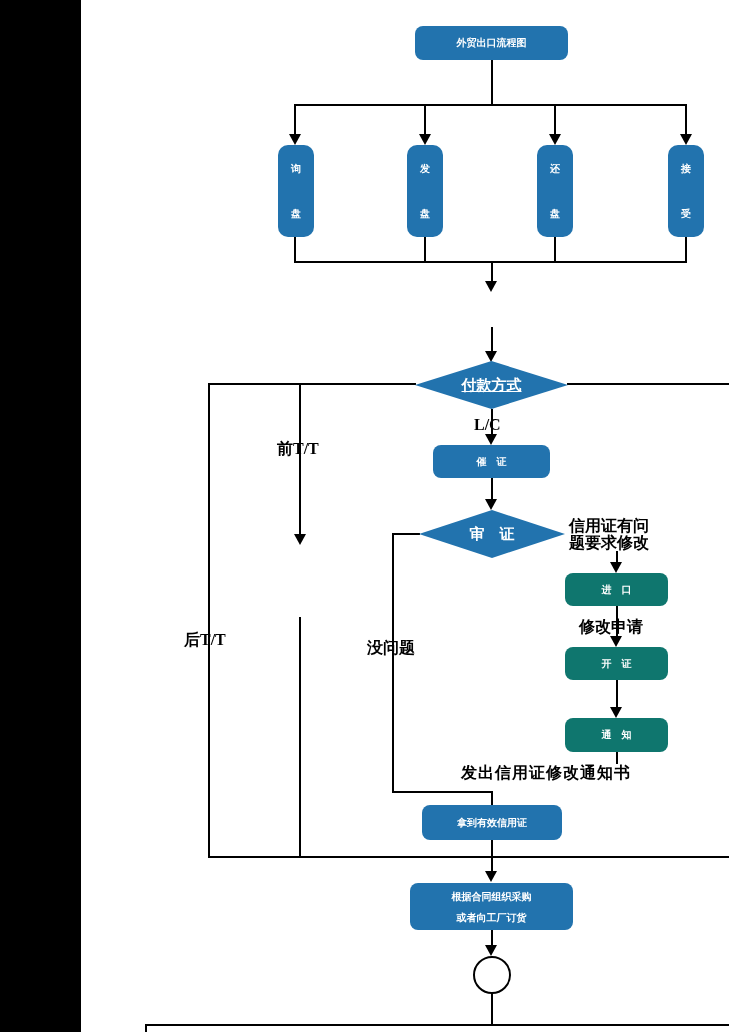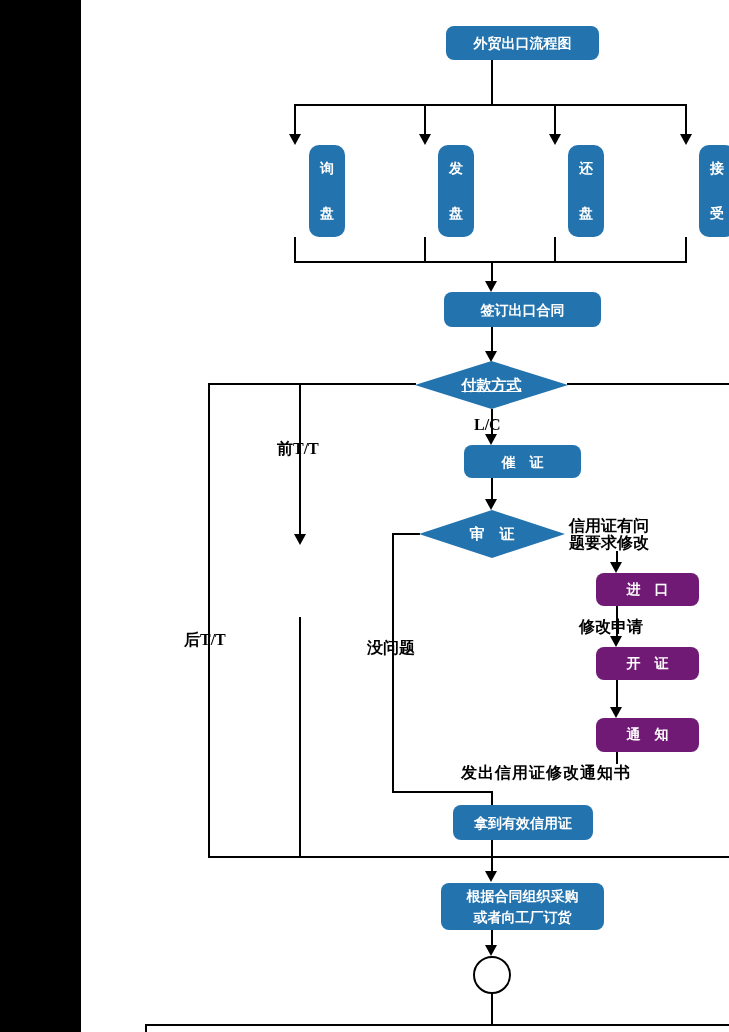--- a/index.html
+++ b/index.html
@@ -5,24 +5,24 @@
   html,body{margin:0;padding:0;background:#fff;}
   #canvas{position:relative;width:729px;height:1032px;background:#ffffff;overflow:hidden;
           font-family:"Liberation Sans",sans-serif;}
   .blackbar{position:absolute;left:0;top:0;width:81px;height:1032px;background:#000;}
   
   .vl{position:absolute;width:2px;background:#000;z-index:1;}
   .hl{position:absolute;height:2px;background:#000;z-index:1;}
   .arr-d{position:absolute;width:0;height:0;border-left:6px solid transparent;
          border-right:6px solid transparent;border-top:11px solid #000;z-index:1;}
   
-  .node{position:absolute;background:#2273ae;color:#fff;font-weight:bold;font-size:14px;
+  .node{position:absolute;background:#2273ae;color:#fff;font-weight:bold;font-size:10px;
         display:flex;align-items:center;justify-content:center;text-align:center;
-        border-radius:8px;z-index:2;white-space:pre-line;line-height:20px;margin-left:31px;}
-  .node.light{background:#701a75;font-family:Liberation Mono, monospace;}
+        border-radius:8px;z-index:2;white-space:pre-line;line-height:20px;}
+  .node.light{background:#0f766e;}
   .vbox{border-radius:10px;line-height:45px;}
   .diamond{position:absolute;z-index:2;}
   .diamond-label{position:absolute;color:#fff;font-weight:bold;font-size:15px;z-index:3;
         display:flex;align-items:center;justify-content:center;text-align:center;}
   .circle{position:absolute;width:34px;height:34px;border:2px solid #000;border-radius:50%;
         background:#fff;z-index:2;}
   
   .lbl{position:absolute;color:#000;font-weight:bold;font-size:16px;z-index:4;
        font-family:"Liberation Serif",serif;white-space:pre-line;line-height:17px;}
 </style>
@@ -102,21 +102,20 @@
 
   <div class="node vbox" style="left:278px;top:145px;width:36px;height:92px;">询
 盘</div>
   <div class="node vbox" style="left:407px;top:145px;width:36px;height:92px;">发
 盘</div>
   <div class="node vbox" style="left:537px;top:145px;width:36px;height:92px;">还
 盘</div>
   <div class="node vbox" style="left:668px;top:145px;width:36px;height:92px;">接
 受</div>
 
-  <div class="node" style="left:413px;top:292px;width:157px;height:35px;">签订出口合同</div>
 
   <svg class="diamond" style="left:415px;top:361px;" width="153" height="48">
     <polygon points="76.5,0 153,24 76.5,48 0,24" fill="#2273ae"></polygon>
   </svg>
   <div class="diamond-label" style="left:415px;top:361px;width:153px;height:48px;text-decoration:underline;">付款方式</div>
 
   <div class="node" style="left:433px;top:445px;width:117px;height:33px;">催　证</div>
 
   <svg class="diamond" style="left:419px;top:510px;" width="146" height="48">
     <polygon points="73,0 146,24 73,48 0,24" fill="#2273ae"></polygon>

